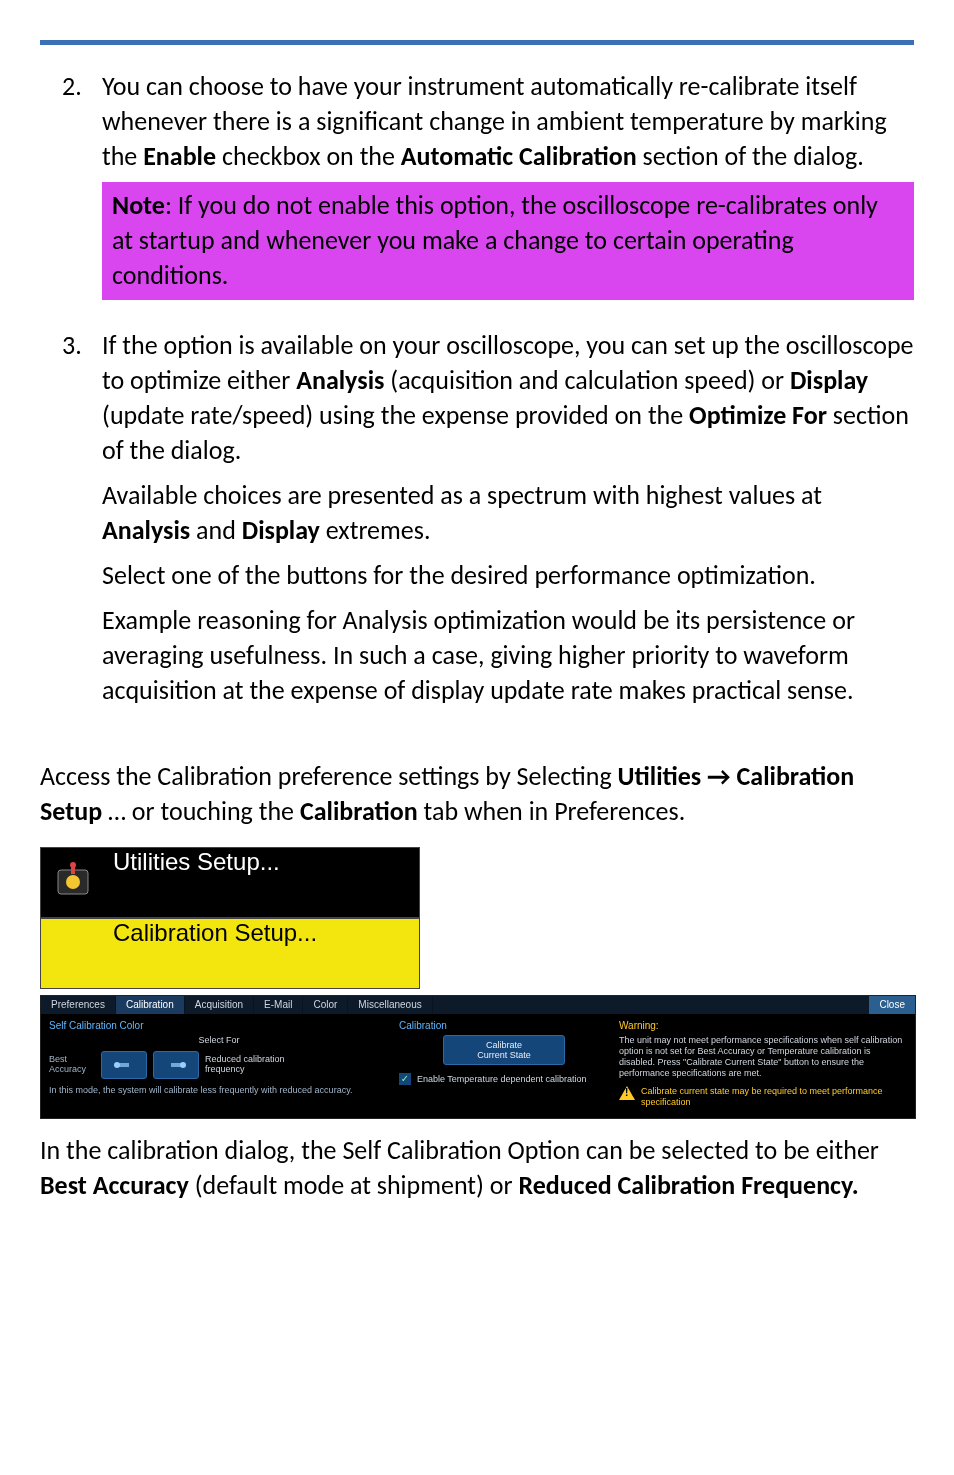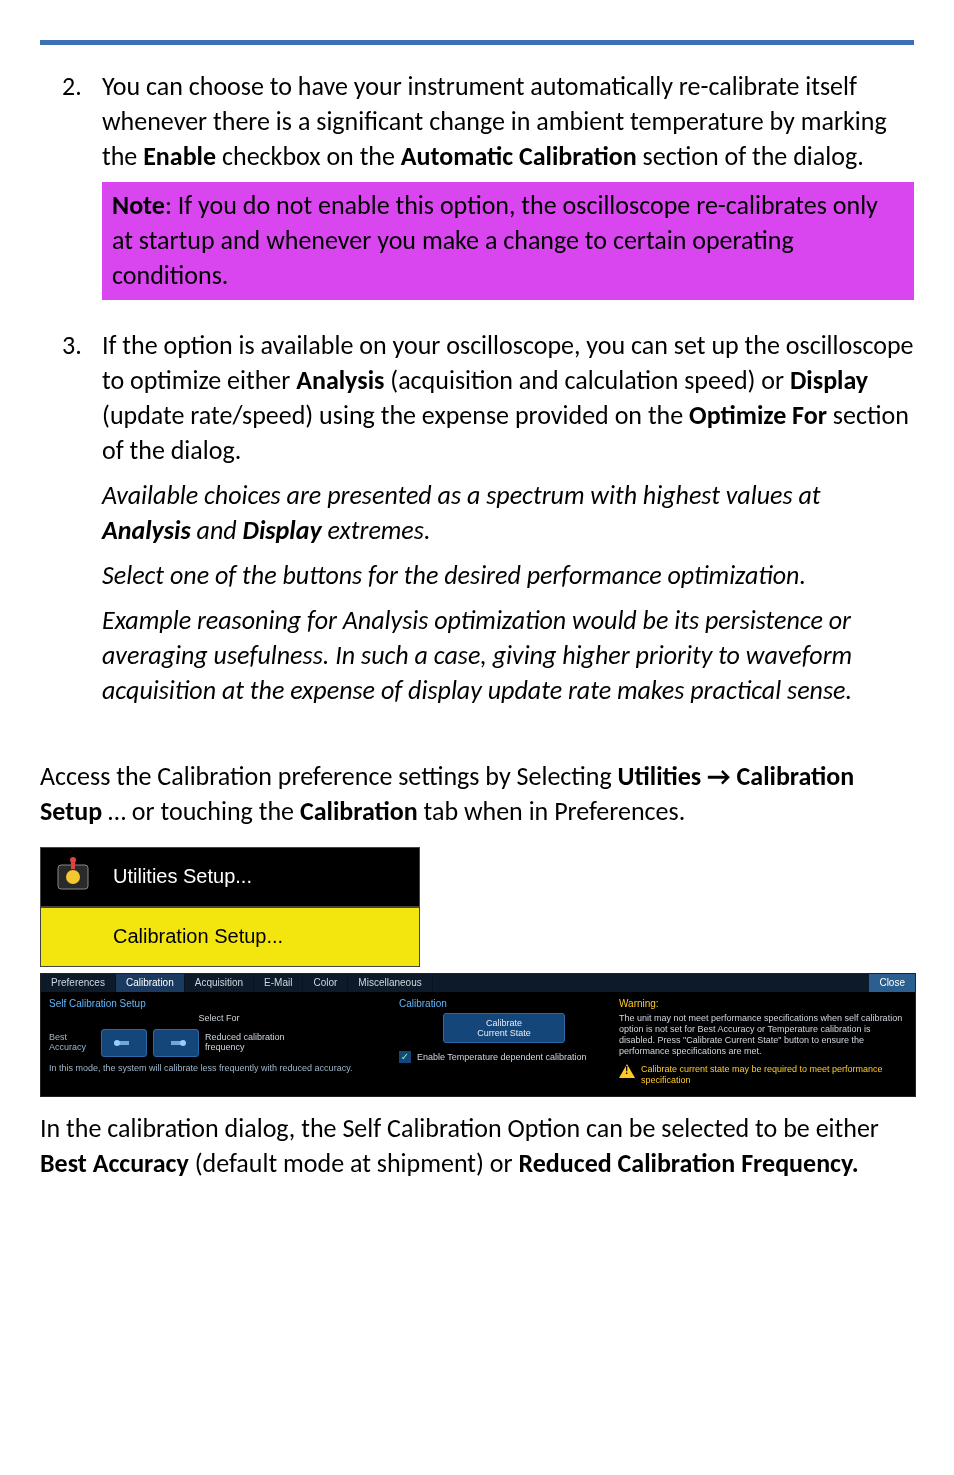--- a/index.html
+++ b/index.html
@@ -43,42 +43,40 @@
   }
   .note-box {
     background: #d946ef;
     padding: 6px 10px 6px 10px;
     margin: 8px 0 14px 0;
     font-size: 26px;
     line-height: 1.35;
   }
   .subpara {
     margin: 10px 0 10px 0;
-    font-style: italic;
   }
   .access-para {
     font-size: 26px;
     line-height: 1.35;
     margin: 40px 0 18px 0;
   }
   b { font-weight: 700; }
 
   
   .menu-col {
     width: 380px;
   }
   .menu-item {
     background: #000;
     color: #fff;
     display: flex;
-    align-items: center;
-    height: 60px;
+    height: 71px;
     border: 1px solid #444;
     box-sizing: border-box;
-    font-size: 20px;
+    font-size: 24px;
     font-family: Arial, sans-serif;
   }
   .menu-item.highlight {
     background: #f3e60f;
     color: #000;
   }
   .menu-icon {
     width: 72px;
     height: 100%;
     display: flex;
@@ -255,21 +253,21 @@
       <div class="cal-tab">Preferences</div>
       <div class="cal-tab active">Calibration</div>
       <div class="cal-tab">Acquisition</div>
       <div class="cal-tab">E-Mail</div>
       <div class="cal-tab">Color</div>
       <div class="cal-tab">Miscellaneous</div>
       <div class="cal-close">Close</div>
     </div>
     <div class="cal-body">
       <div class="cal-col col-left">
-        <div class="sec-title">Self Calibration Setup</div>
+        <div class="sec-title">Self Calibration Color</div>
         <div class="select-for">Select For</div>
         <div class="slider-row">
           <div class="slider-left-label">Best Accuracy</div>
           <div class="slider-btn">
             <svg width="22" height="16" viewBox="0 0 22 16">
                 <rect x="2" y="6" width="14" height="4" fill="#6fa8dc"></rect>
                 <circle cx="4" cy="8" r="3" fill="#9cf"></circle>
               </svg>
           </div>
           <div class="slider-btn">

